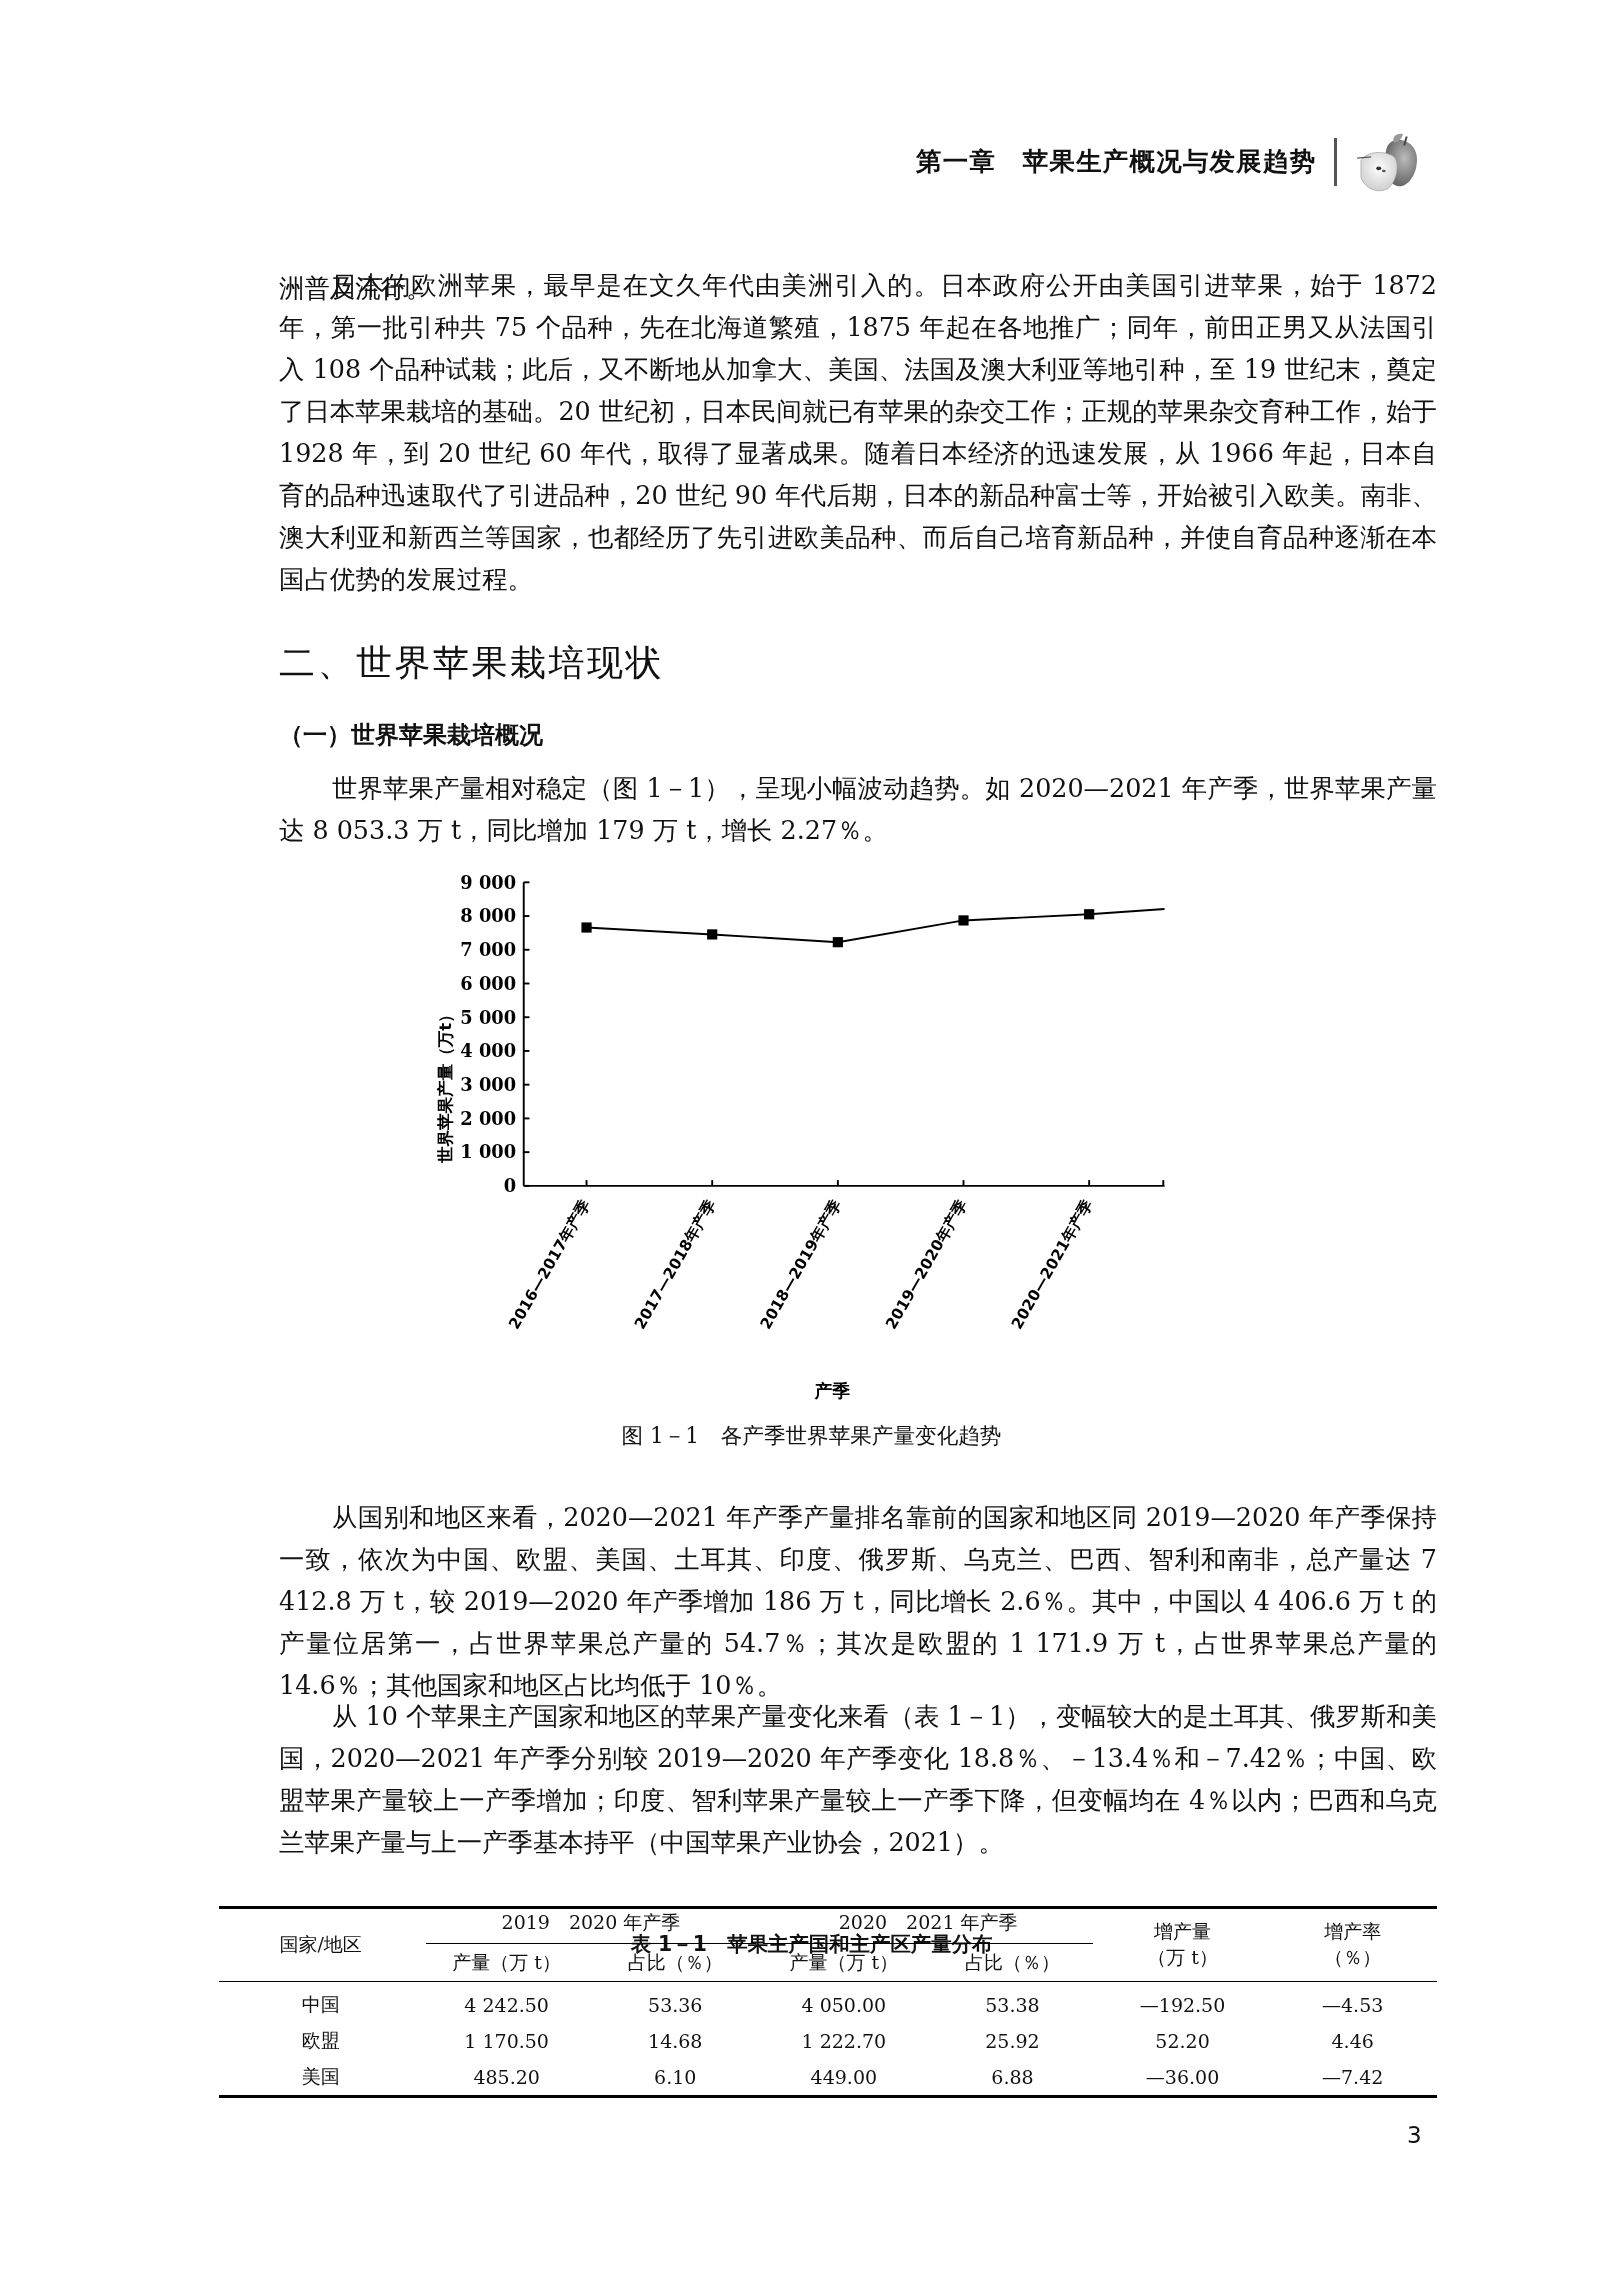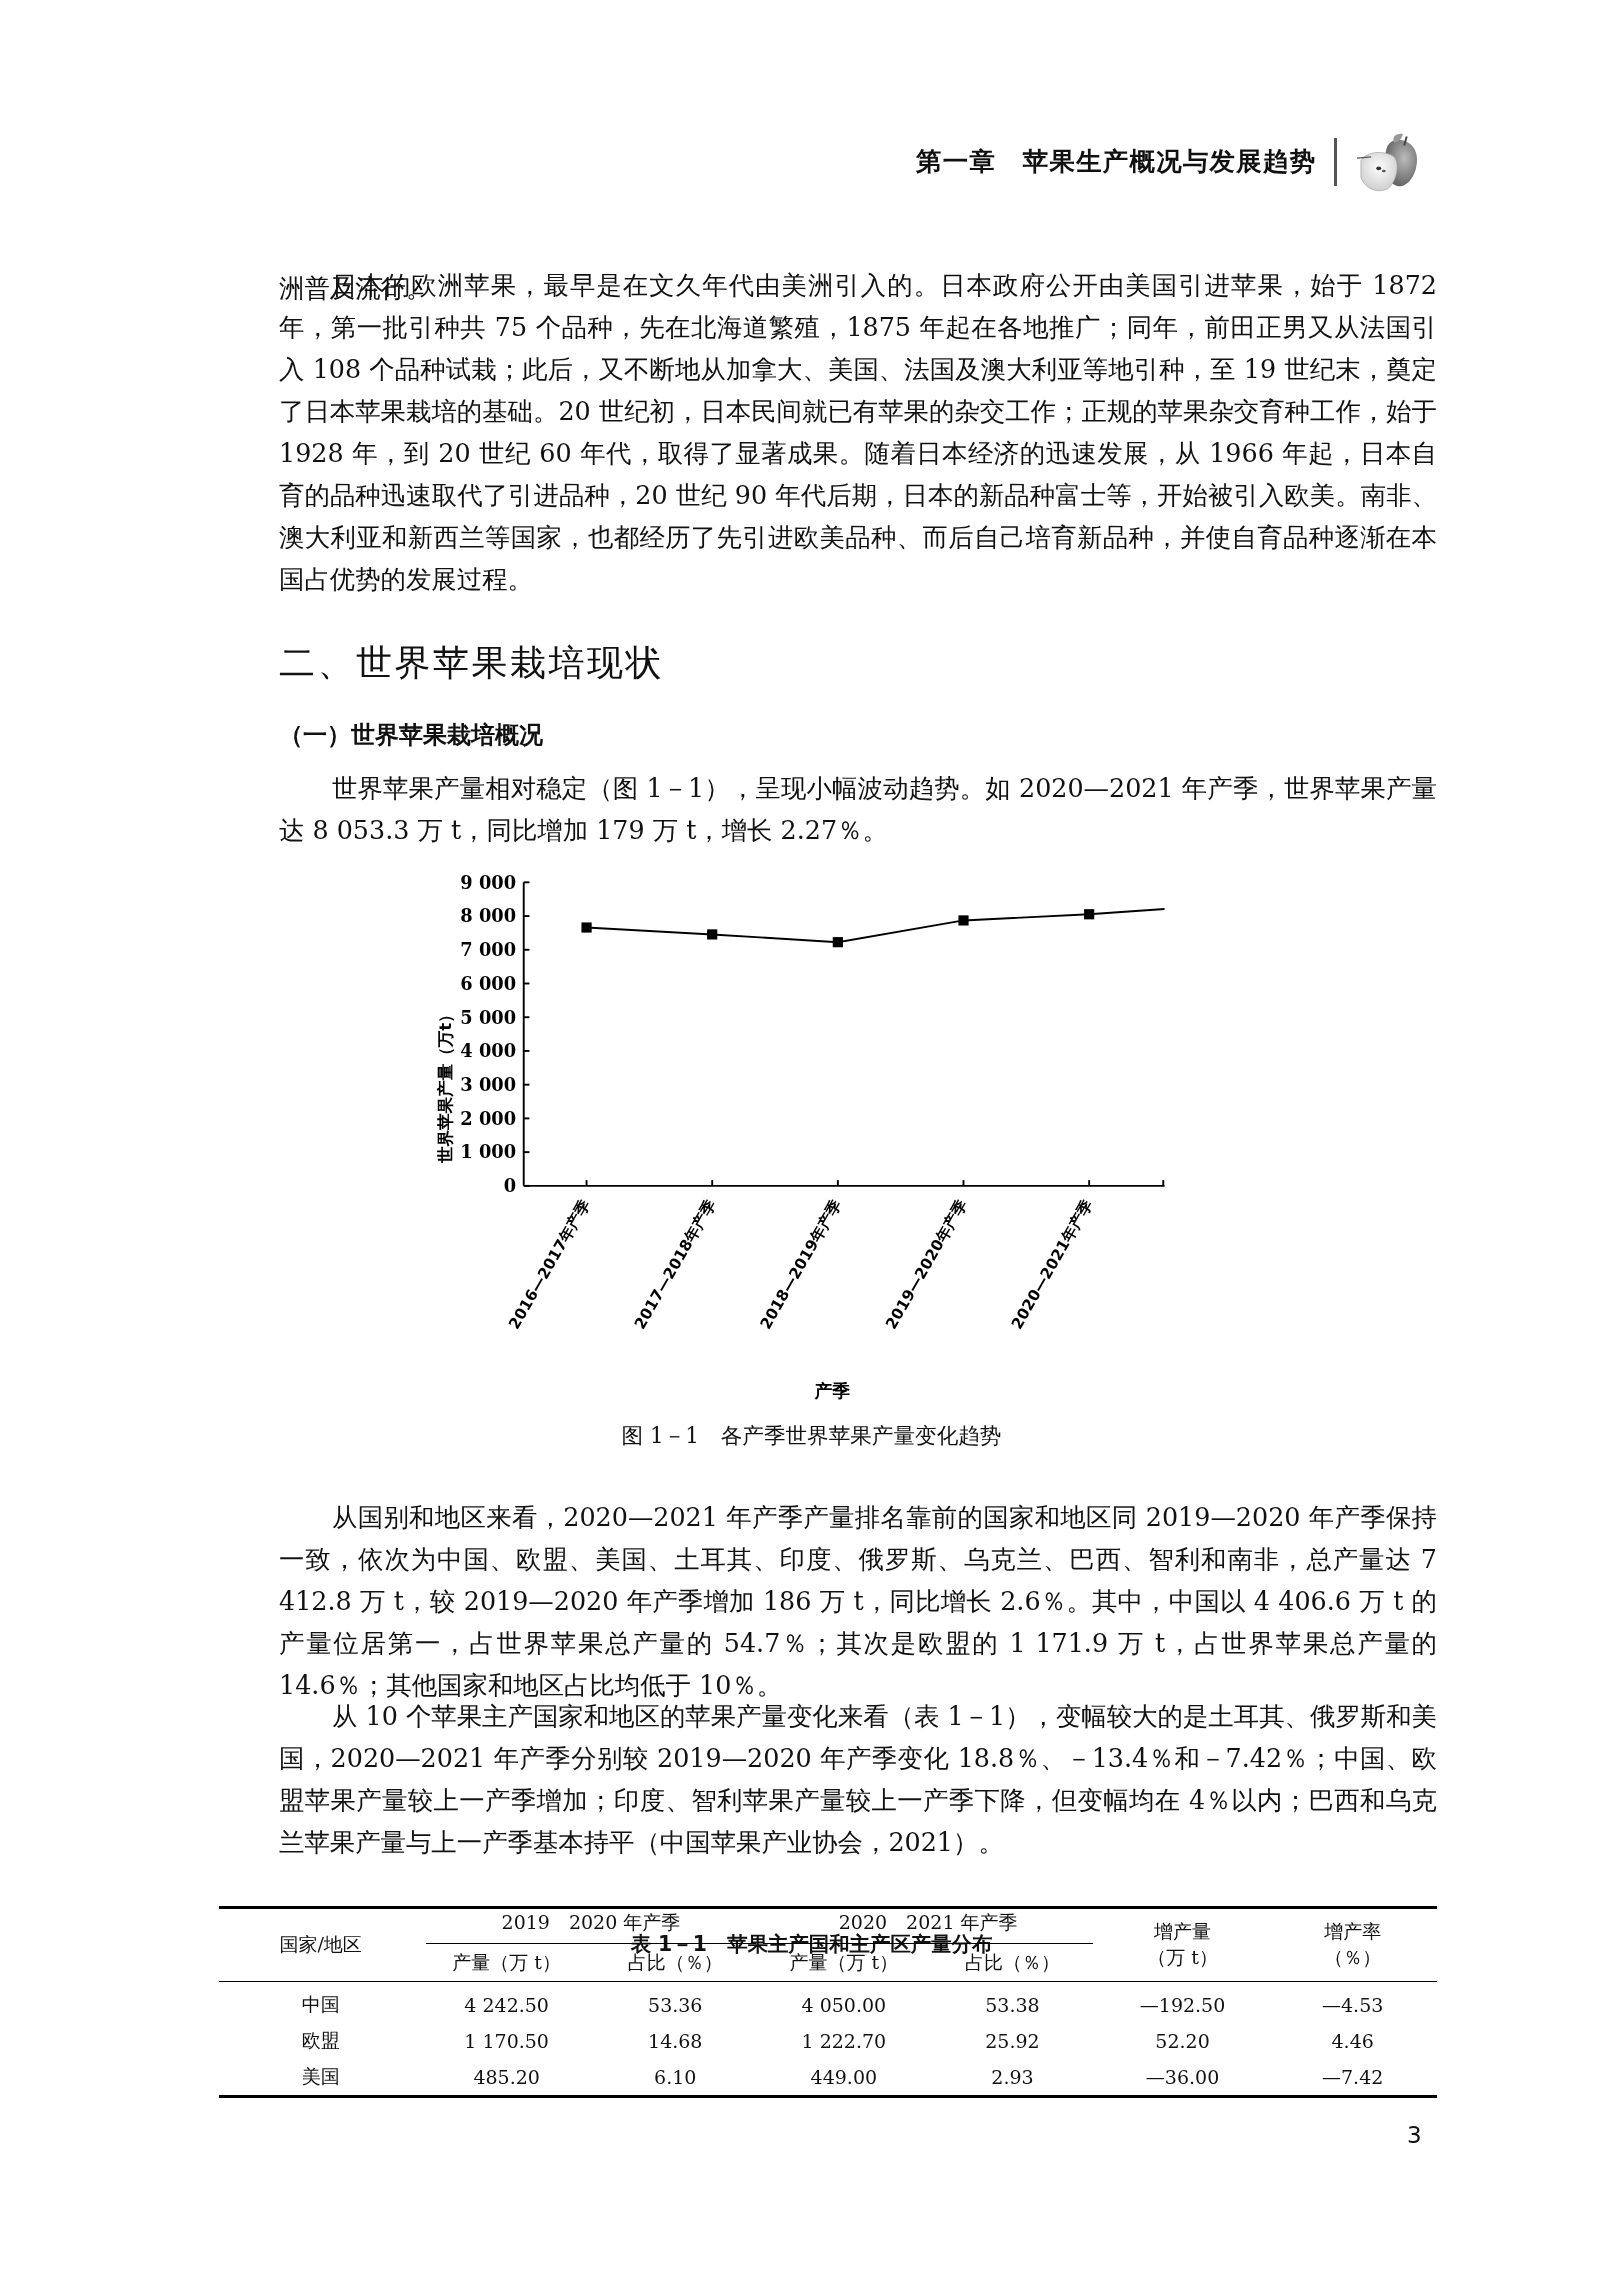--- a/index.html
+++ b/index.html
@@ -181,21 +181,21 @@
       <td>1 222.70</td>
       <td>25.92</td>
       <td>52.20</td>
       <td>4.46</td>
     </tr>
     <tr>
       <td>美国</td>
       <td>485.20</td>
       <td>6.10</td>
       <td>449.00</td>
-      <td>2.93</td>
+      <td>6.88</td>
       <td>—36.00</td>
       <td>—7.42</td>
     </tr>
   </tbody>
 </table>
 
 <div id="page-number">3</div>
 
 
 </body></html>

